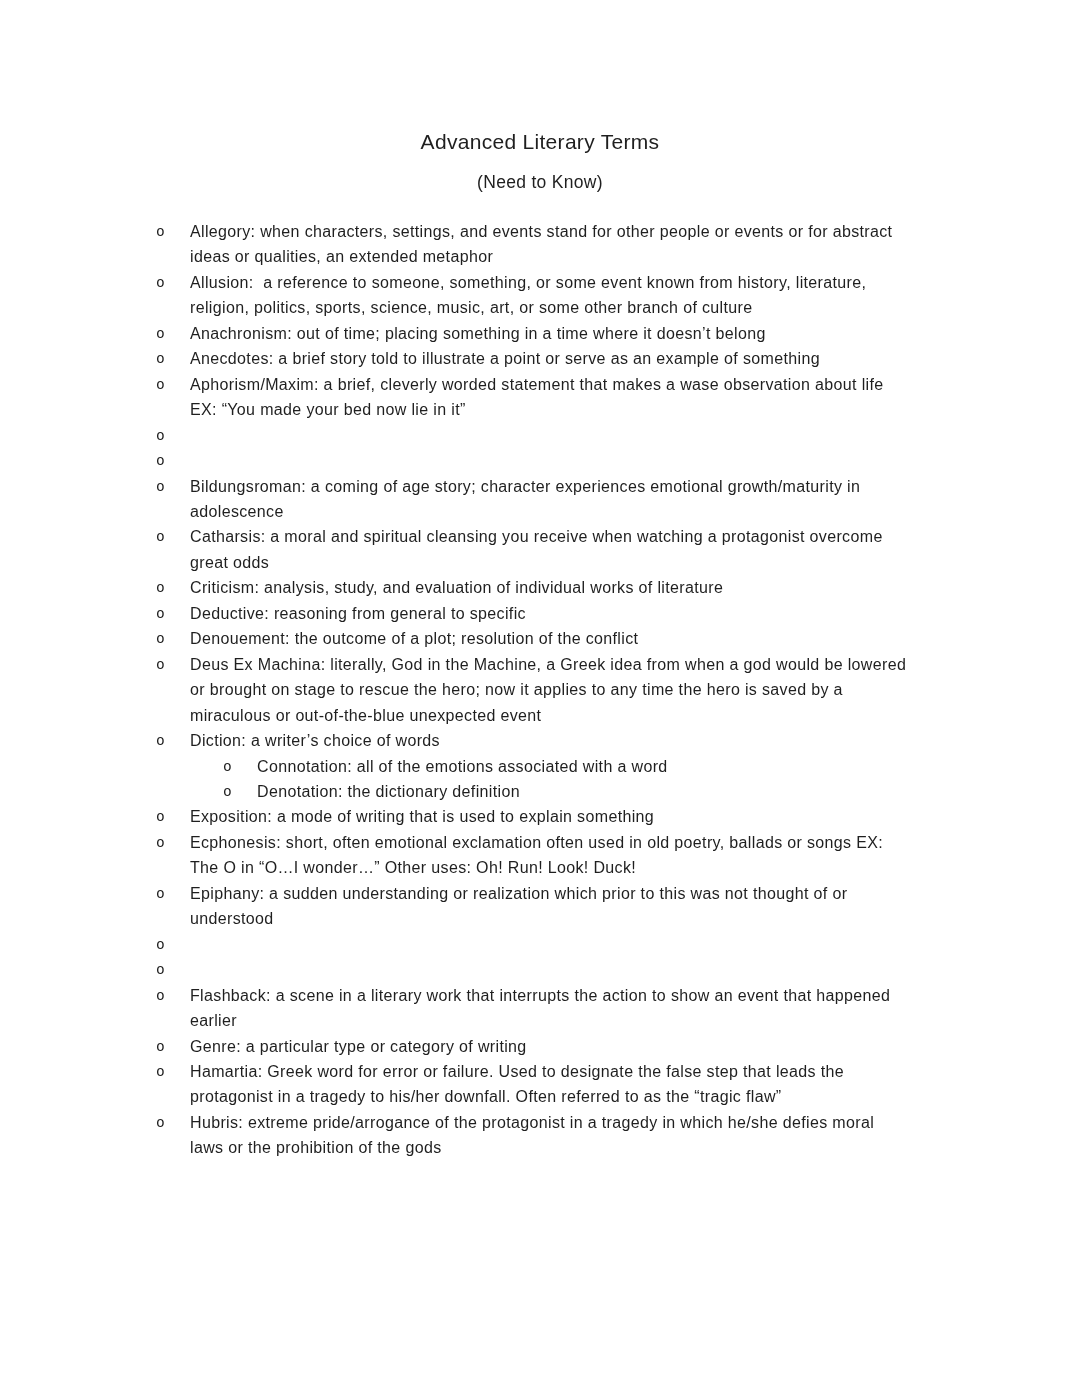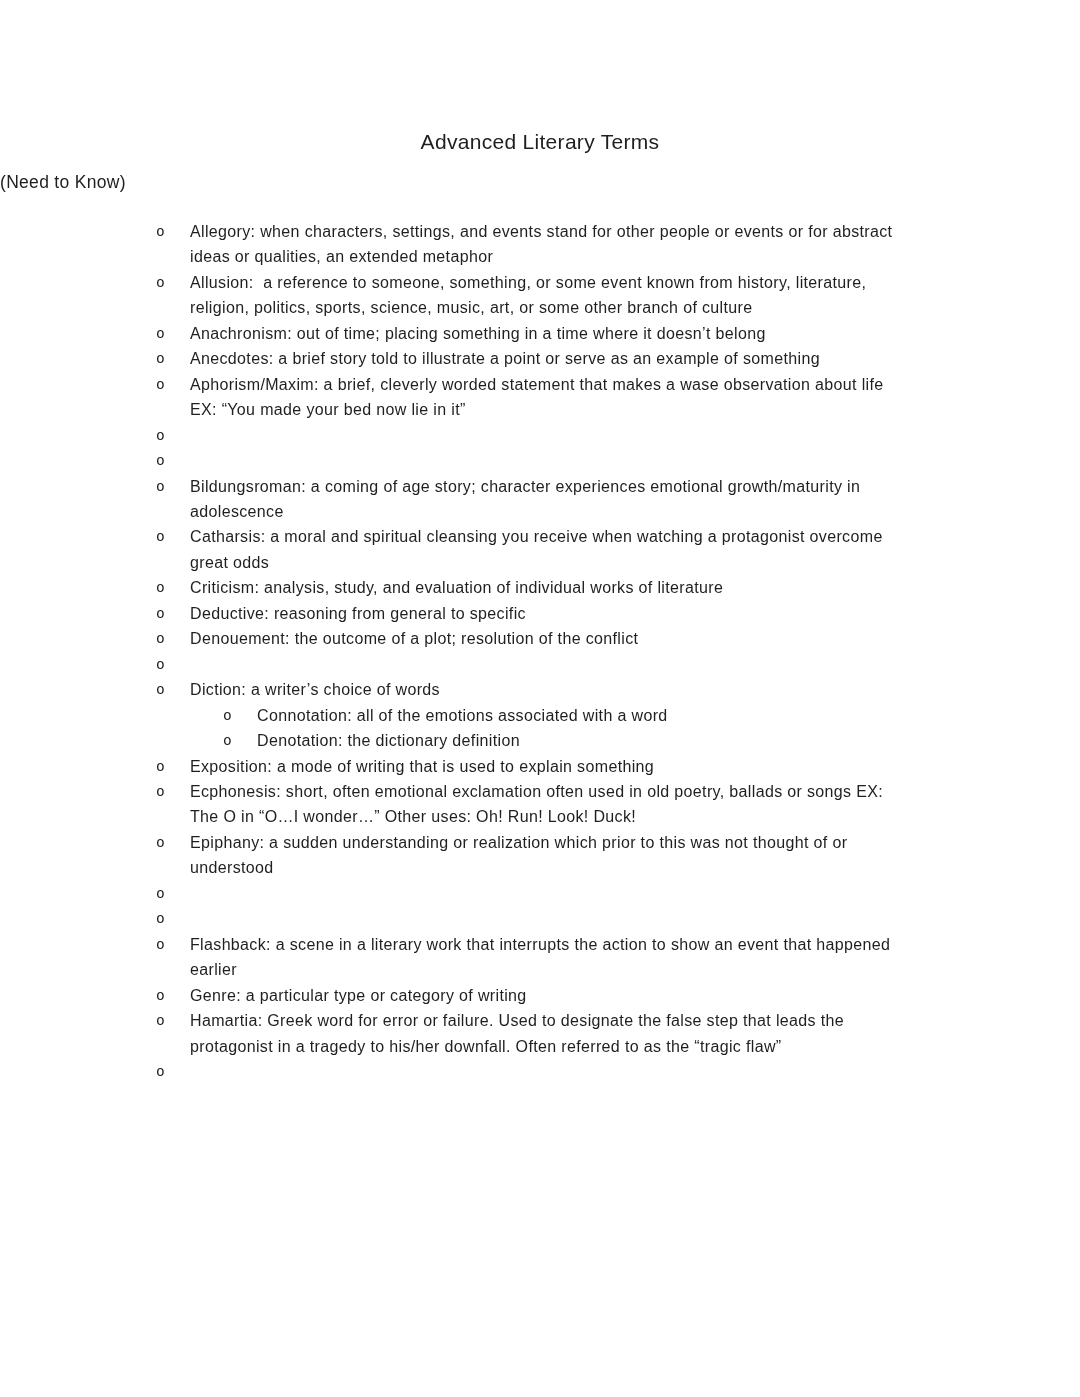--- a/index.html
+++ b/index.html
@@ -23,20 +23,21 @@
   .doc-title {
     padding-top: 128px;
     text-align: center;
     font-size: 21px;
     line-height: 27px;
     font-weight: 400;
     letter-spacing: 0.3px;
   }
   .doc-subtitle {
     margin-top: 15px;
+    text-align: center;
     font-size: 17.5px;
     line-height: 24px;
     font-weight: 400;
     letter-spacing: 0.3px;
   }
   .term-list {
     margin-top: 25px;
   }
   .item {
     display: flex;
@@ -111,20 +112,23 @@
       <div class="item level1">
         <span class="bullet">o</span>
         <span class="text">Deductive: reasoning from general to specific</span>
       </div>
       <div class="item level1">
         <span class="bullet">o</span>
         <span class="text">Denouement: the outcome of a plot; resolution of the conflict</span>
       </div>
       <div class="item level1">
         <span class="bullet">o</span>
+        <span class="text">Deus Ex Machina: literally, God in the Machine, a Greek idea from when a god would be lowered
+or brought on stage to rescue the hero; now it applies to any time the hero is saved by a
+miraculous or out-of-the-blue unexpected event</span>
       </div>
       <div class="item level1">
         <span class="bullet">o</span>
         <span class="text">Diction: a writer’s choice of words</span>
       </div>
       <div class="item level2">
         <span class="bullet">o</span>
         <span class="text">Connotation: all of the emotions associated with a word</span>
       </div>
       <div class="item level2">
@@ -160,15 +164,17 @@
         <span class="bullet">o</span>
         <span class="text">Genre: a particular type or category of writing</span>
       </div>
       <div class="item level1">
         <span class="bullet">o</span>
         <span class="text">Hamartia: Greek word for error or failure. Used to designate the false step that leads the
 protagonist in a tragedy to his/her downfall. Often referred to as the “tragic flaw”</span>
       </div>
       <div class="item level1">
         <span class="bullet">o</span>
+        <span class="text">Hubris: extreme pride/arrogance of the protagonist in a tragedy in which he/she defies moral
+laws or the prohibition of the gods</span>
       </div>
     </div>
 </div>
 
 </body></html>

